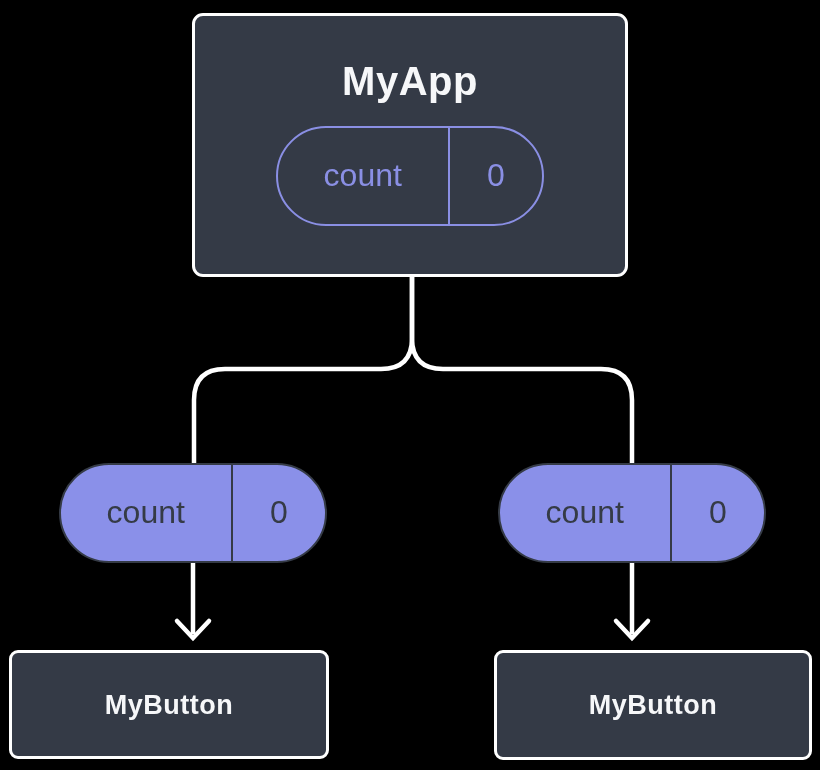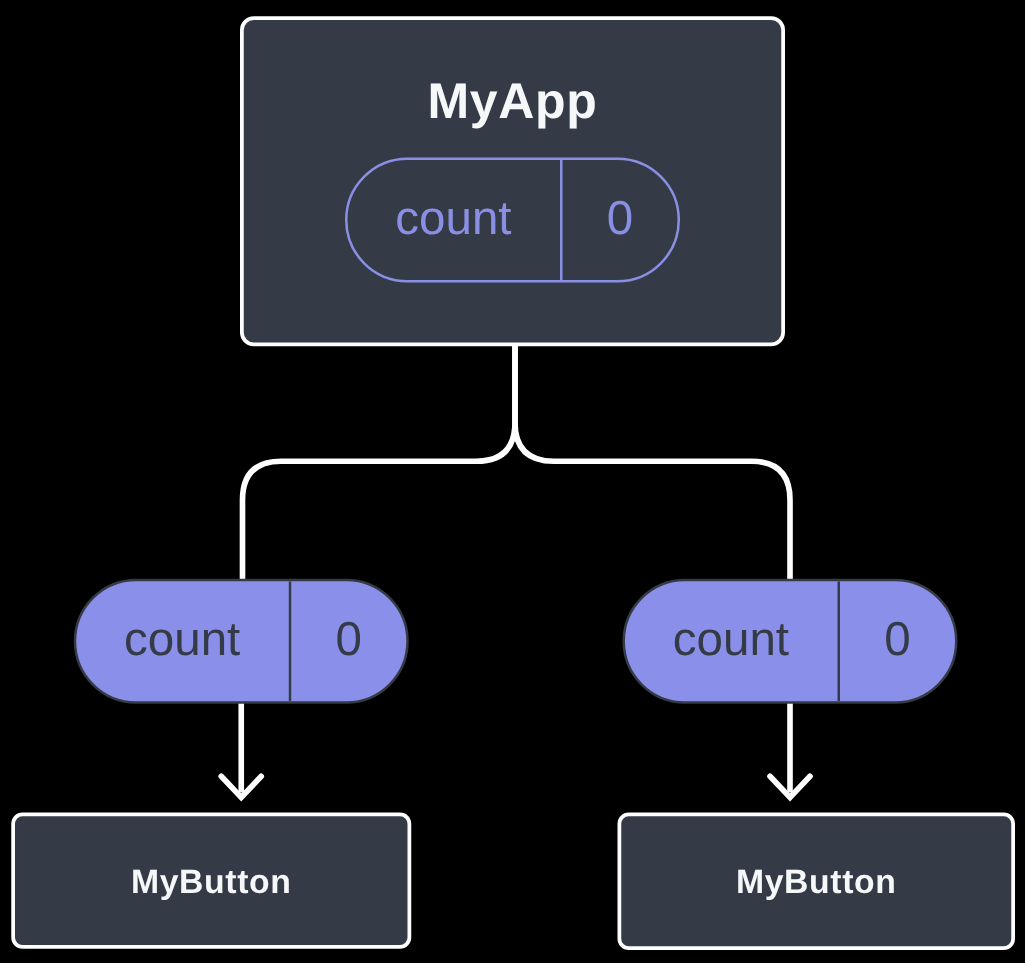--- a/index.html
+++ b/index.html
@@ -68,21 +68,21 @@
   .pill-value-cell {
     flex: 0 0 92px;
     display: flex;
     align-items: center;
     justify-content: center;
   }
   .pill-divider {
     flex: 0 0 2.5px;
   }
   .pill-text {
-    font-size: 38px;
+    font-size: 32px;
     font-weight: 400;
     line-height: 1;
     padding-bottom: 3px;
     text-align: right;
   }
   #root-state-pill {
     margin-top: 22px;
     border: 2.5px solid #8A8FE4;
     background: transparent;
     color: #8A8FE4;

